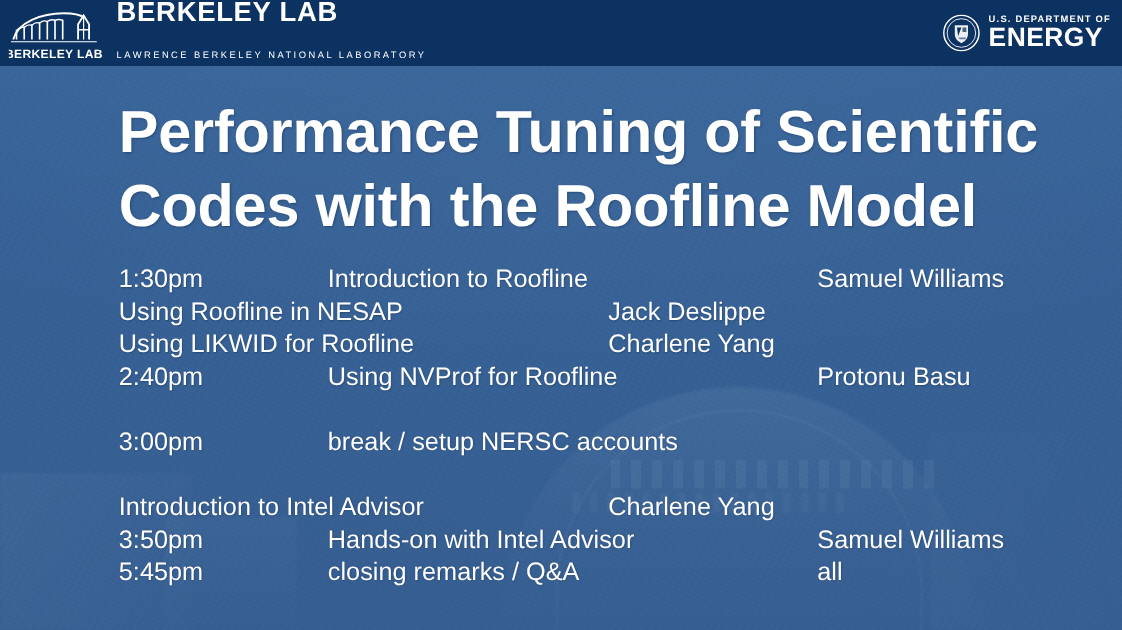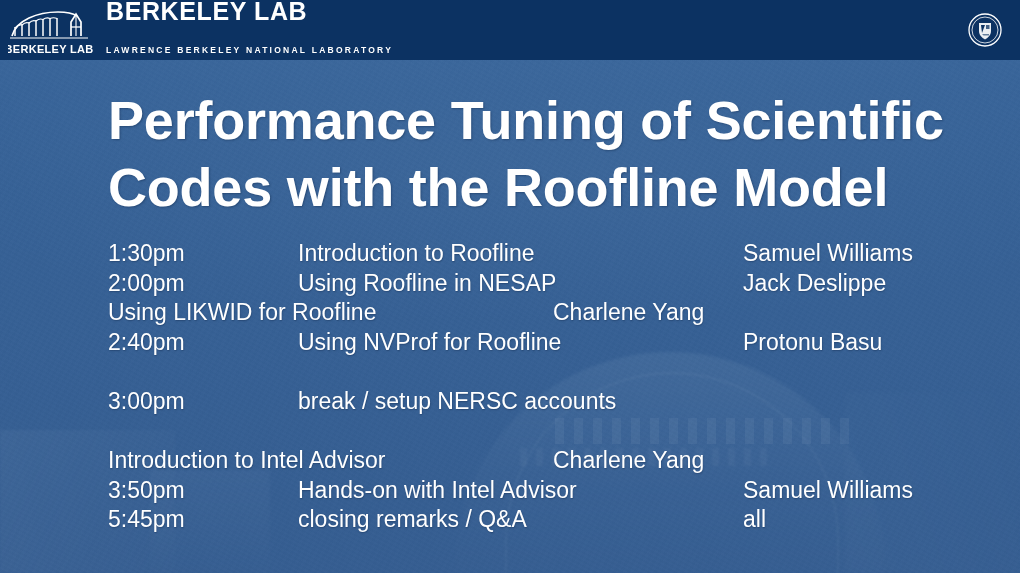--- a/index.html
+++ b/index.html
@@ -155,21 +155,21 @@
     color: #ffffff;
     font-size: 25px;
     font-weight: bold;
     letter-spacing: 0.6px;
     line-height: 1.02;
     white-space: nowrap;
   }
   .lbnl-sub {
     color: #ffffff;
     font-size: 8.5px;
-    font-weight: bold;
+    font-weight: normal;
     letter-spacing: 2.25px;
     margin-top: 20px;
     white-space: nowrap;
   }
   .header-right {
     margin-left: auto;
     display: flex;
     align-items: center;
     padding-right: 10px;
   }
@@ -307,36 +307,39 @@
       <div class="doe-seal">
         <svg viewBox="0 0 34 34" width="34" height="34" aria-hidden="true">
           <circle cx="17" cy="17" r="16" fill="none" stroke="#ffffff" stroke-width="1.3"></circle>
           <circle cx="17" cy="17" r="13" fill="none" stroke="#ffffff" stroke-width="0.8"></circle>
           <path d="M11 10 H23 V18 C23 22.5 19.6 25 17 26.4 C14.4 25 11 22.5 11 18 Z" fill="#ffffff" opacity="0.92"></path>
           <path d="M13 12 L17 12 L14 20 Z" fill="#0c3262"></path>
           <path d="M18 12 L21.5 12 L21.5 16 L18 16 Z" fill="#0c3262" opacity="0.75"></path>
           <path d="M14 21 L21 21 L21 22.6 L15.5 22.6 Z" fill="#0c3262" opacity="0.6"></path>
         </svg>
       </div>
+      <div class="doe-words">
+        <div class="doe-top">U.S. DEPARTMENT OF</div>
+        <div class="doe-big">ENERGY</div>
+      </div>
     </div>
 
   </div>
 
   <div class="content">
 
     <div class="title">Performance Tuning of Scientific Codes with the Roofline Model</div>
 
     <div class="agenda">
       <div class="row">
         <span class="c-time">1:30pm</span>
         <span class="c-desc">Introduction to Roofline</span>
         <span class="c-who">Samuel Williams</span>
       </div>
       <div class="row">
-        <span class="c-time">2:00pm</span>
         <span class="c-desc">Using Roofline in NESAP</span>
         <span class="c-who">Jack Deslippe</span>
       </div>
       <div class="row">
         <span class="c-desc">Using LIKWID for Roofline</span>
         <span class="c-who">Charlene Yang</span>
       </div>
       <div class="row">
         <span class="c-time">2:40pm</span>
         <span class="c-desc">Using NVProf for Roofline</span>

